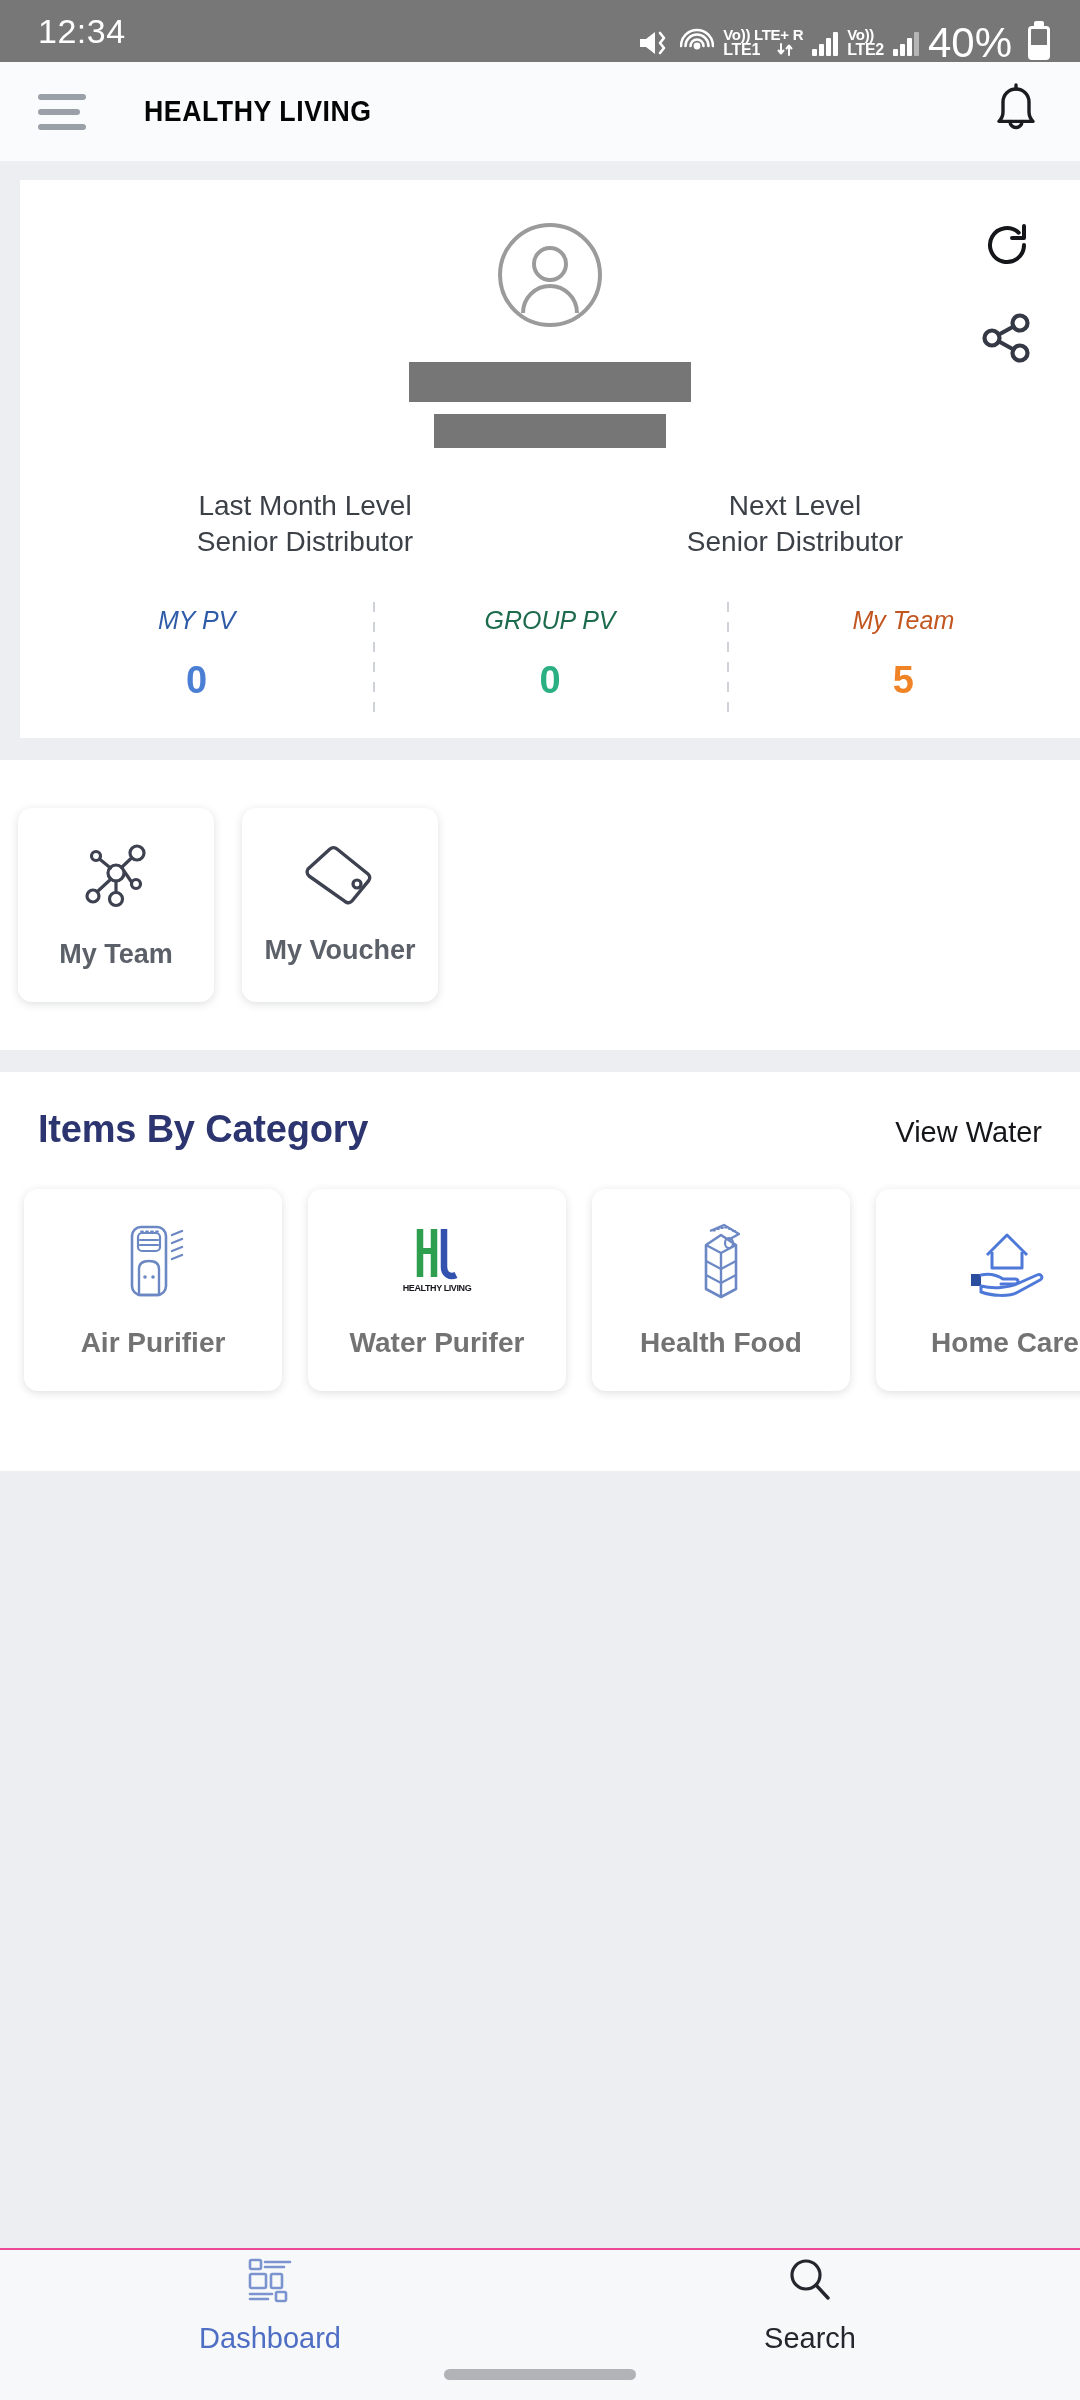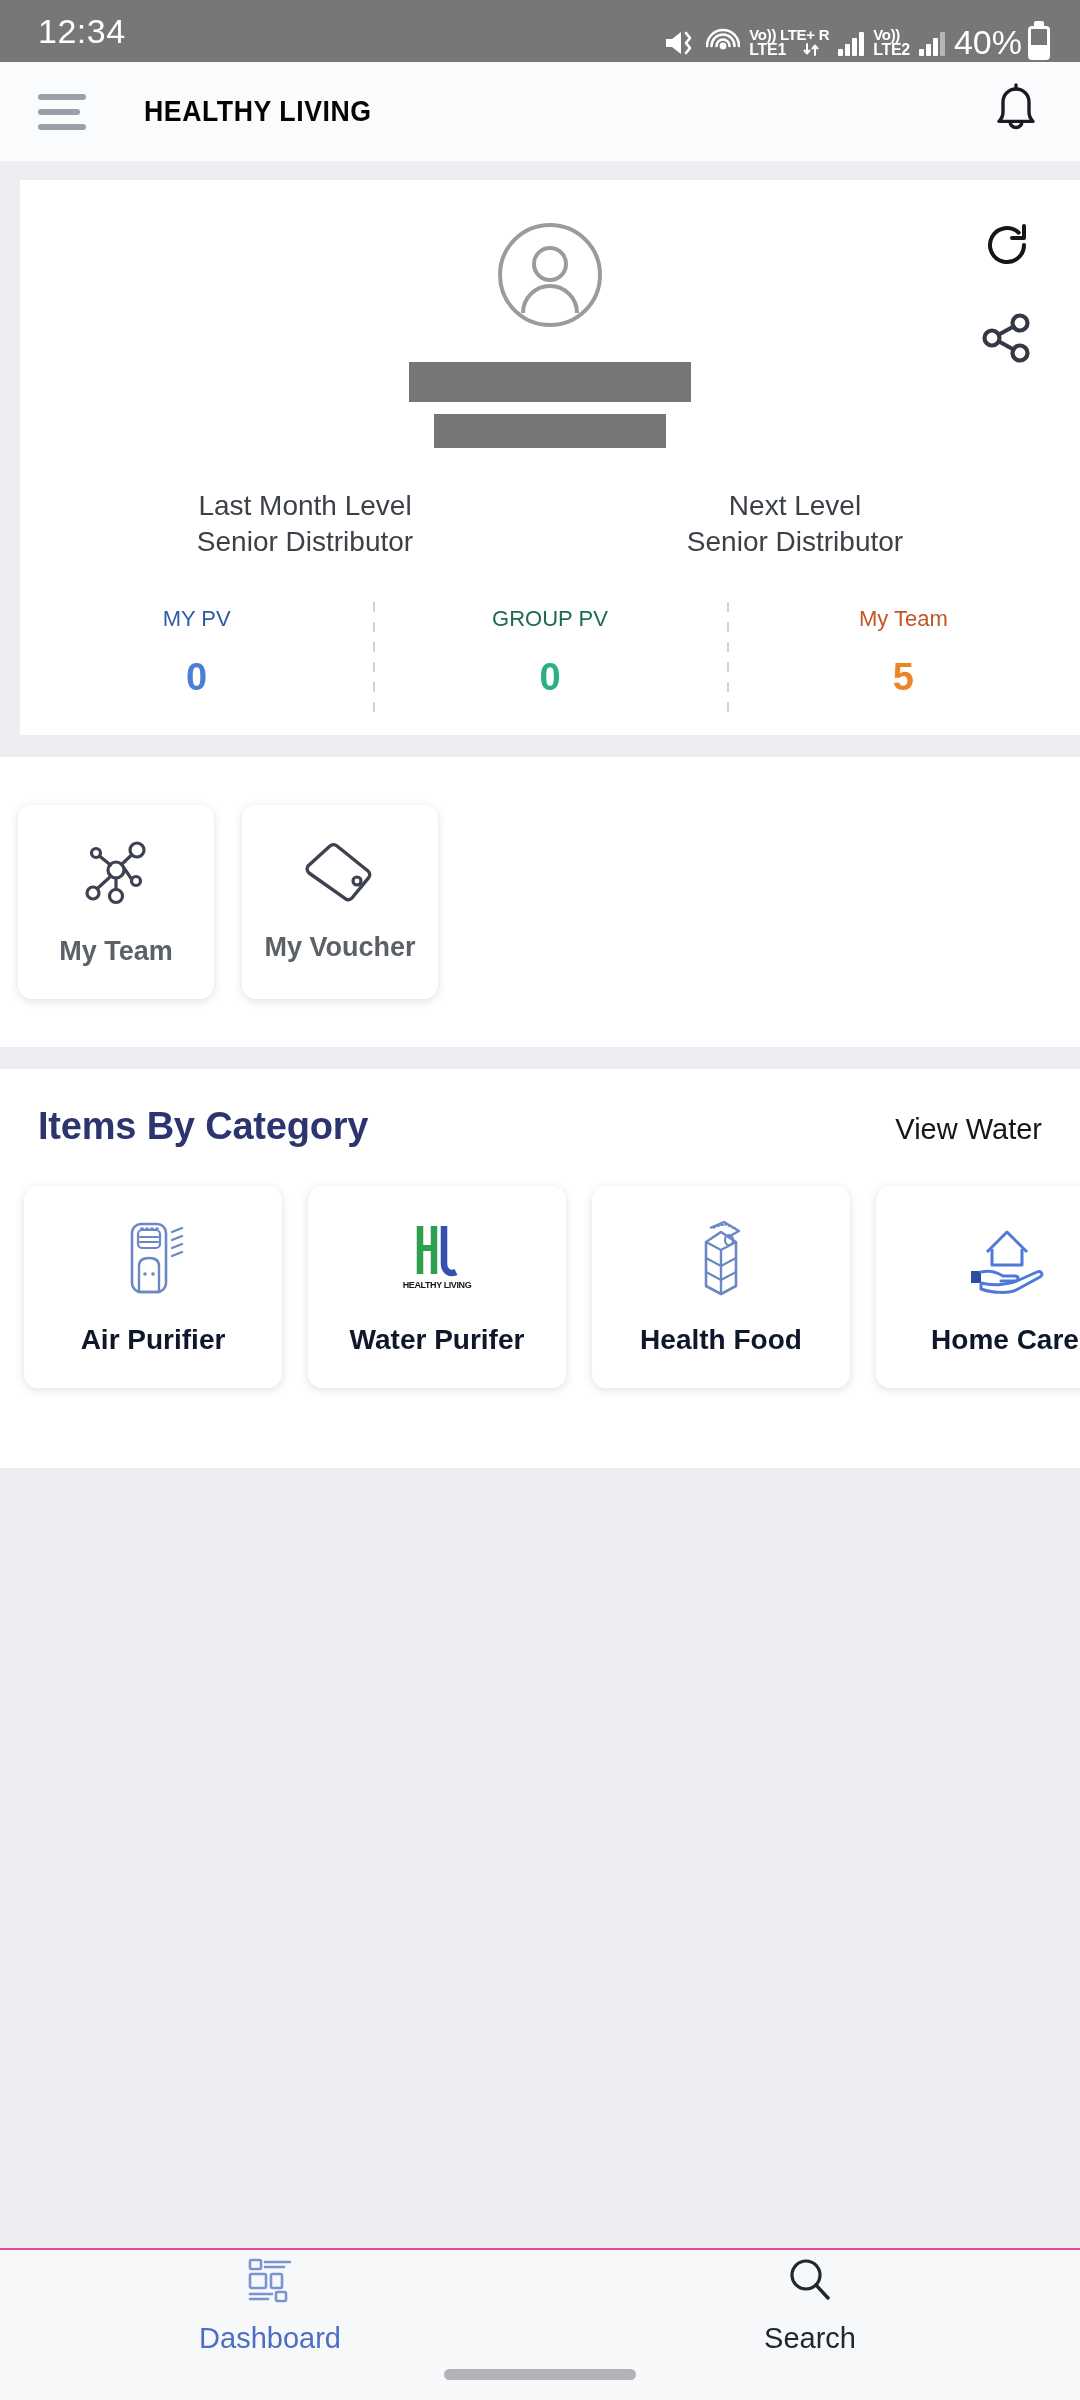--- a/index.html
+++ b/index.html
@@ -23,21 +23,21 @@
   .sim{ display:flex; flex-direction:column; line-height:1; }
   .sim-top{ font-size:15px; font-weight:bold; letter-spacing:-.3px; }
   .sim-bot{ font-size:16px; font-weight:bold; letter-spacing:-.3px; display:flex; align-items:center; gap:16px;}
   .bars{ display:flex; align-items:flex-end; gap:2px; height:26px; }
   .bars i{ display:block; width:5px; background:#fff; border-radius:1px; }
   .bars i:nth-child(1){height:7px;}
   .bars i:nth-child(2){height:12px;}
   .bars i:nth-child(3){height:18px;}
   .bars i:nth-child(4){height:24px;}
   .bars.dim i:nth-child(4){ background:#b5b5b5; }
-  .sb-batt{ font-size:34px; display:flex; align-items:center; gap:6px; }
+  .sb-batt{ font-size:42px; display:flex; align-items:center; gap:16px; }
   .battery{
     width:22px; height:34px; border:3px solid #fff; border-radius:4px;
     position:relative; display:flex; flex-direction:column-reverse;
   }
   .battery:before{
     content:""; position:absolute; top:-8px; left:50%; transform:translateX(-50%);
     width:10px; height:5px; background:#fff; border-radius:2px 2px 0 0;
   }
   .battery em{ display:block; width:100%; background:#fff; height:40%; }
 
@@ -75,21 +75,21 @@
 
   .levels{ display:flex; margin-top:40px; padding:0 40px; }
   .level-col{ flex:1; text-align:center; color:#3c4148; font-size:28px; line-height:1.28; }
 
   .stats{ display:flex; margin-top:46px; padding-bottom:36px; }
   .stat{ flex:1; text-align:center; position:relative; }
   .stat + .stat:before{
     content:""; position:absolute; left:0; top:-4px; bottom:-18px; width:2px;
     background:repeating-linear-gradient(to bottom,#cfd3d9 0 10px,transparent 10px 20px);
   }
-  .stat-label{ font-size:22px; }
+  .stat-label{ font-size:25px;font-style:italic; }
   .stat-value{ font-size:38px; font-weight:bold; margin-top:24px; }
 
   
   .gap{ height:22px; background:#eceef2; }
   .quick{ background:#fff; padding:48px 0 48px 0; }
   .quick-row{ display:flex; gap:28px; padding-left:18px; }
   .qcard{
     width:196px; height:194px; background:#fff; border-radius:14px;
     box-shadow:0 2px 9px rgba(60,64,72,.17);
     display:flex; flex-direction:column; align-items:center; justify-content:center; gap:22px;
@@ -101,21 +101,21 @@
   .cats-head{ display:flex; align-items:baseline; padding:0 38px 0 38px; }
   .cats-title{ font-size:38px; font-weight:bold; color:#2c3570; letter-spacing:-.2px; }
   .cats-more{ margin-left:auto; font-size:29px; color:#15161a; }
   .cats-row{ display:flex; gap:26px; padding:38px 0 0 24px; }
   .ccard{
     min-width:258px; width:258px; height:202px; background:#fff; border-radius:14px;
     box-shadow:0 2px 9px rgba(60,64,72,.16);
     display:flex; flex-direction:column; align-items:center; justify-content:center; gap:22px;
     flex-shrink:0;
   }
-  .ccard-label{ font-size:28px; font-weight:bold; color:#0f172a; white-space:nowrap; }
+  .ccard-label{ font-size:28px; font-weight:bold; color:#737373; white-space:nowrap; }
   .filler{ flex:1; background:#eceef2; }
 
   
   .bottomnav{
     position:absolute; left:0; bottom:0; width:1080px; height:152px;
     background:#f7f8fa; border-top:2px solid #ec4899;
   }
   .nav-items{ display:flex; height:110px; }
   .nav-item{ flex:1; display:flex; flex-direction:column; align-items:center; justify-content:center; gap:14px; }
   .nav-label{ font-size:29px; }

